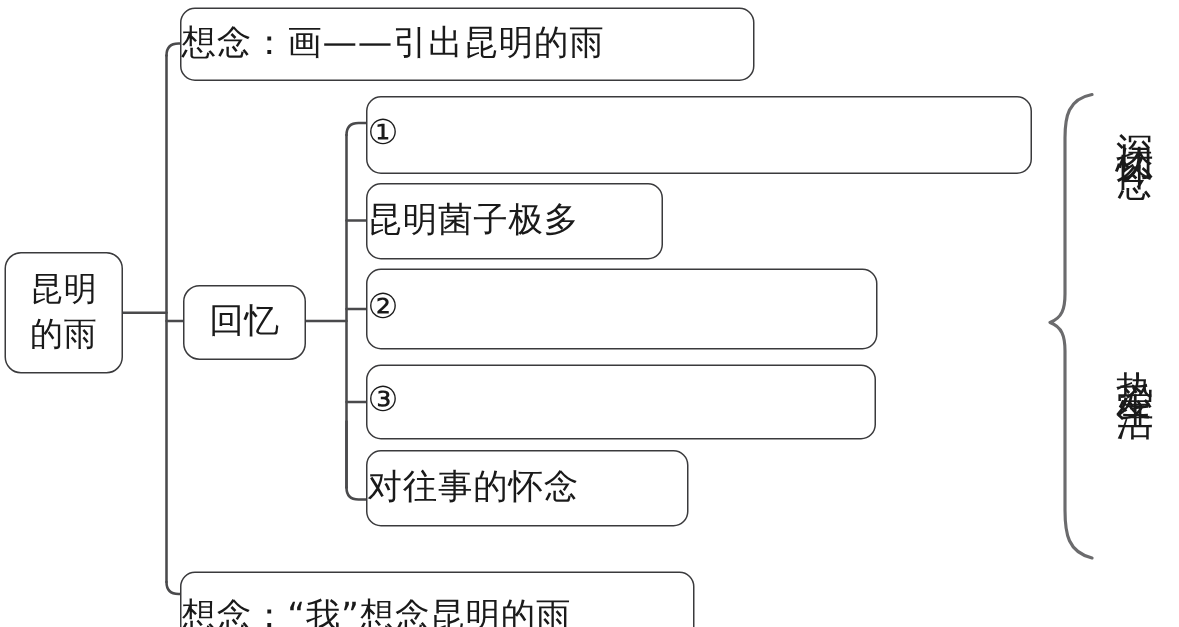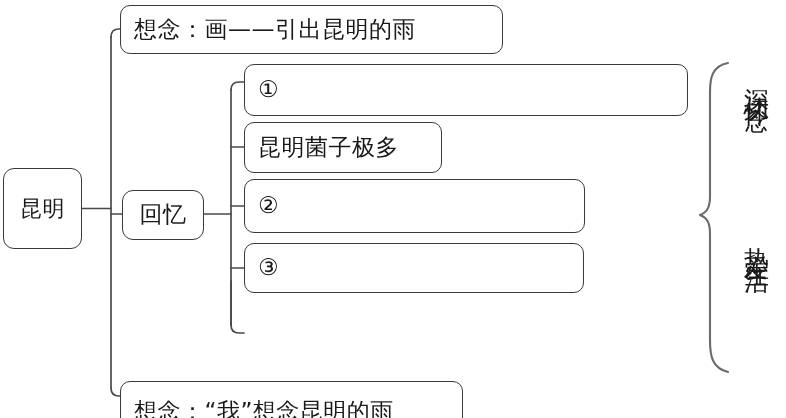--- a/index.html
+++ b/index.html
@@ -29,21 +29,21 @@
     border-radius: 10px;
     background: #ffffff;
     display: flex;
     align-items: center;
     color: #1a1a1a;
     line-height: 1.18;
     letter-spacing: 0.5px;
     white-space: nowrap;
     z-index: 2;
   }
-  .node.pad-left { padding-left: 13px; }
+  .node.pad-left { }
   .node.center { justify-content: center; }
   .node.txt { font-size: 23px; }
   .node.num { font-size: 23px; }
 
   
   #node-root {
     left: 3px; top: 168px; width: 79px; height: 81px;
     border-radius: 11px;
     justify-content: center;
     font-size: 22px;
@@ -115,20 +115,21 @@
                C 710 206 708 212 700 215
                C 708 218 710 224 710 234
                L 710 340
                C 710 356 712 368 728 372" stroke="#6b6b6d" stroke-width="2.1"></path>
     </g>
   </svg>
 
   <div class="node" id="node-root">
     <div class="stack">
       <span>昆明</span>
+      <span>的雨</span>
     </div>
   </div>
 
   <div class="node txt pad-left" id="node-top">
     <span>想念：画——引出昆明的雨</span>
   </div>
 
   <div class="node txt center" id="node-recall">
     <span>回忆</span>
   </div>
@@ -138,20 +139,23 @@
   </div>
   <div class="node txt pad-left" id="node-c2">
     <span>昆明菌子极多</span>
   </div>
   <div class="node num pad-left" id="node-c3">
     <span>②</span>
   </div>
   <div class="node num pad-left" id="node-c4">
     <span>③</span>
   </div>
+  <div class="node txt pad-left" id="node-c5">
+    <span>对往事的怀念</span>
+  </div>
 
   <div class="node txt pad-left" id="node-bottom">
     <span>想念：“我”想念昆明的雨</span>
   </div>
 
   <div class="vtext" id="vtext-a">深切怀念</div>
   <div class="vtext" id="vtext-b">热爱生活</div>
 
 </div>
 

